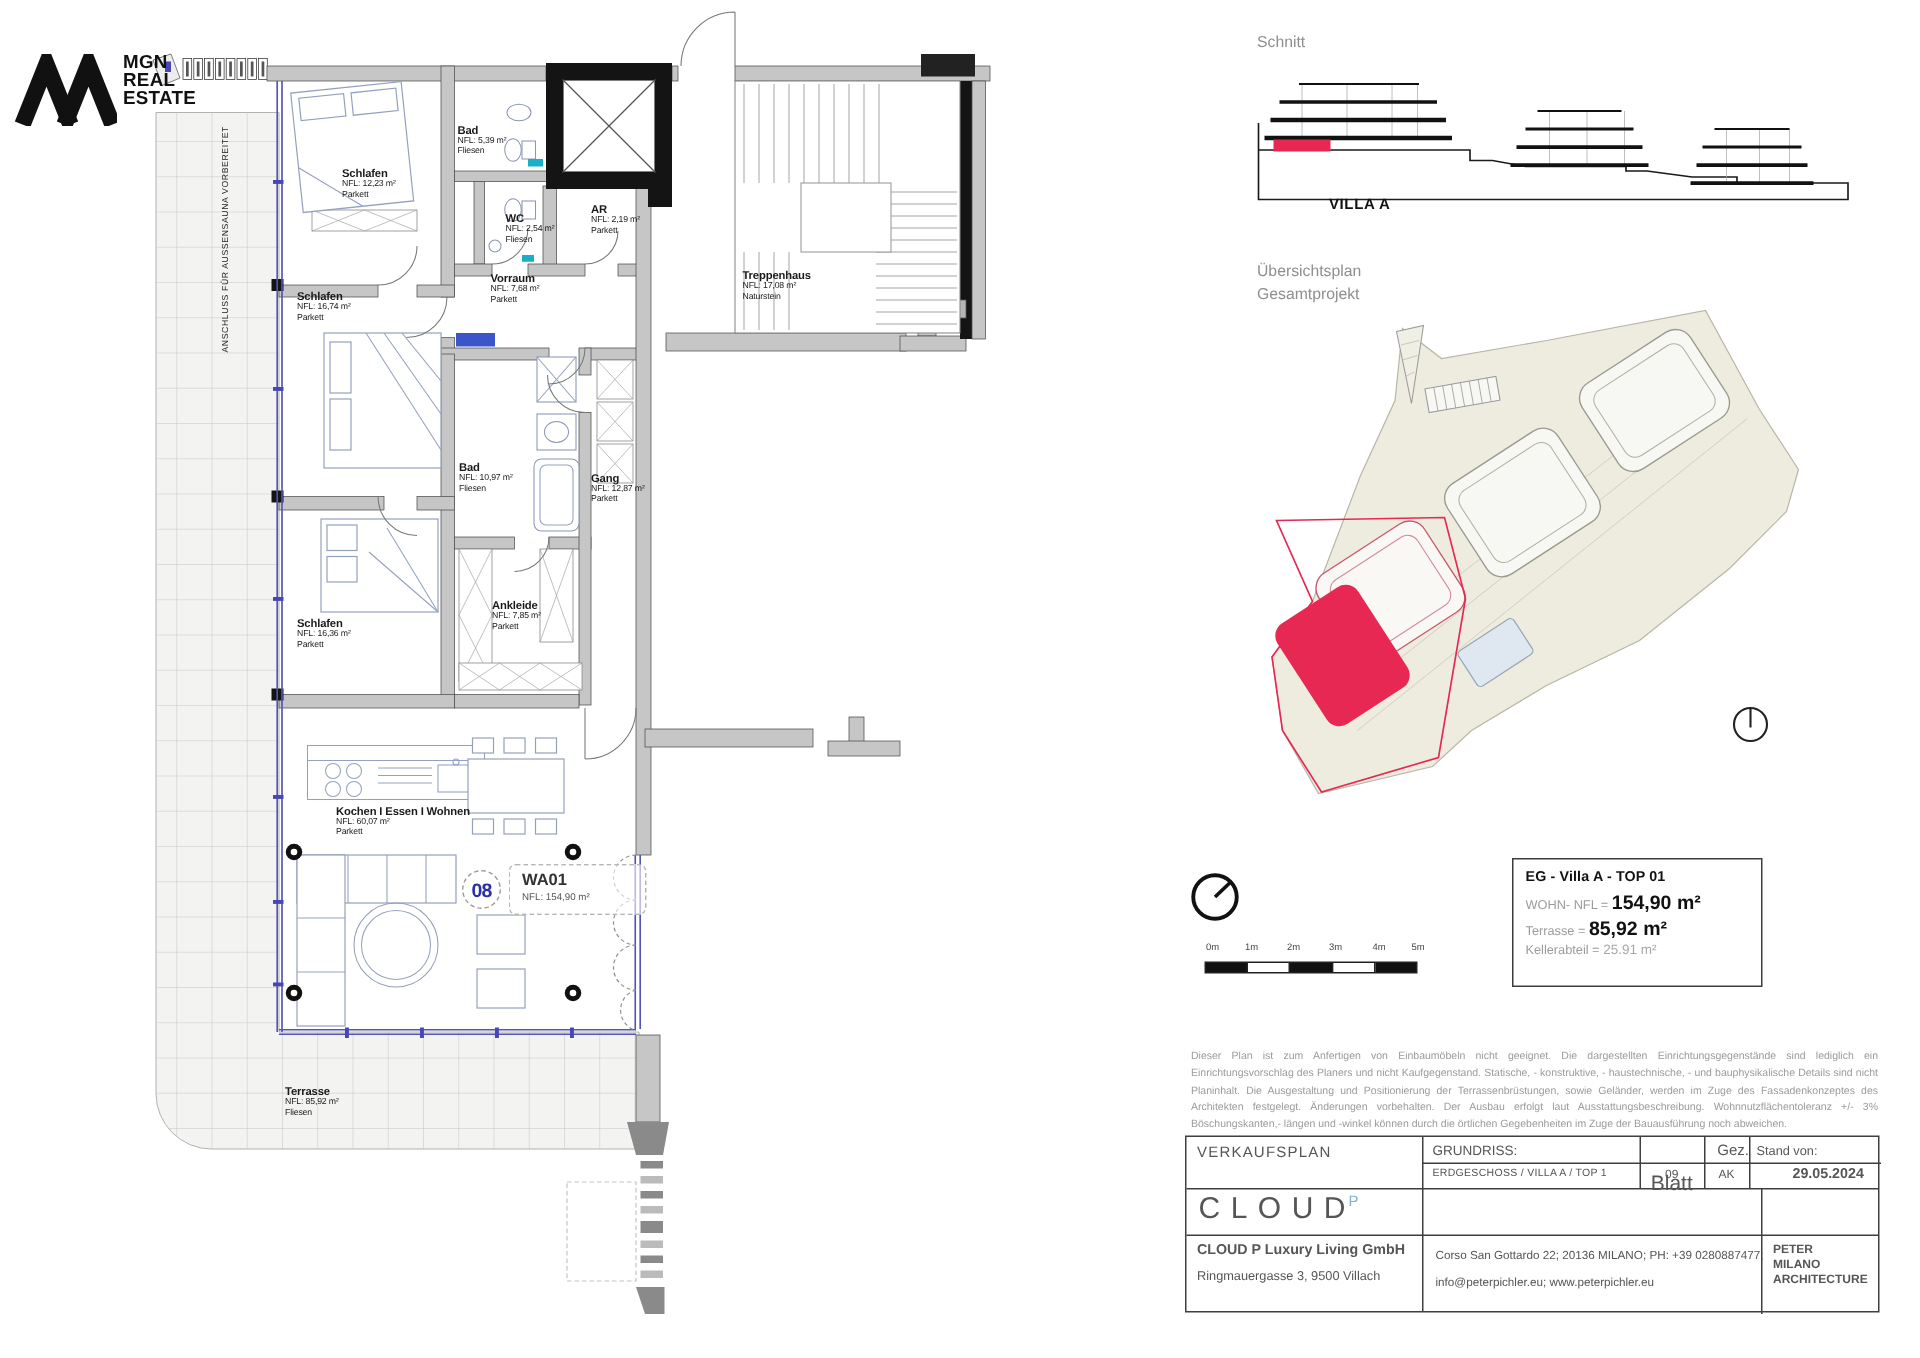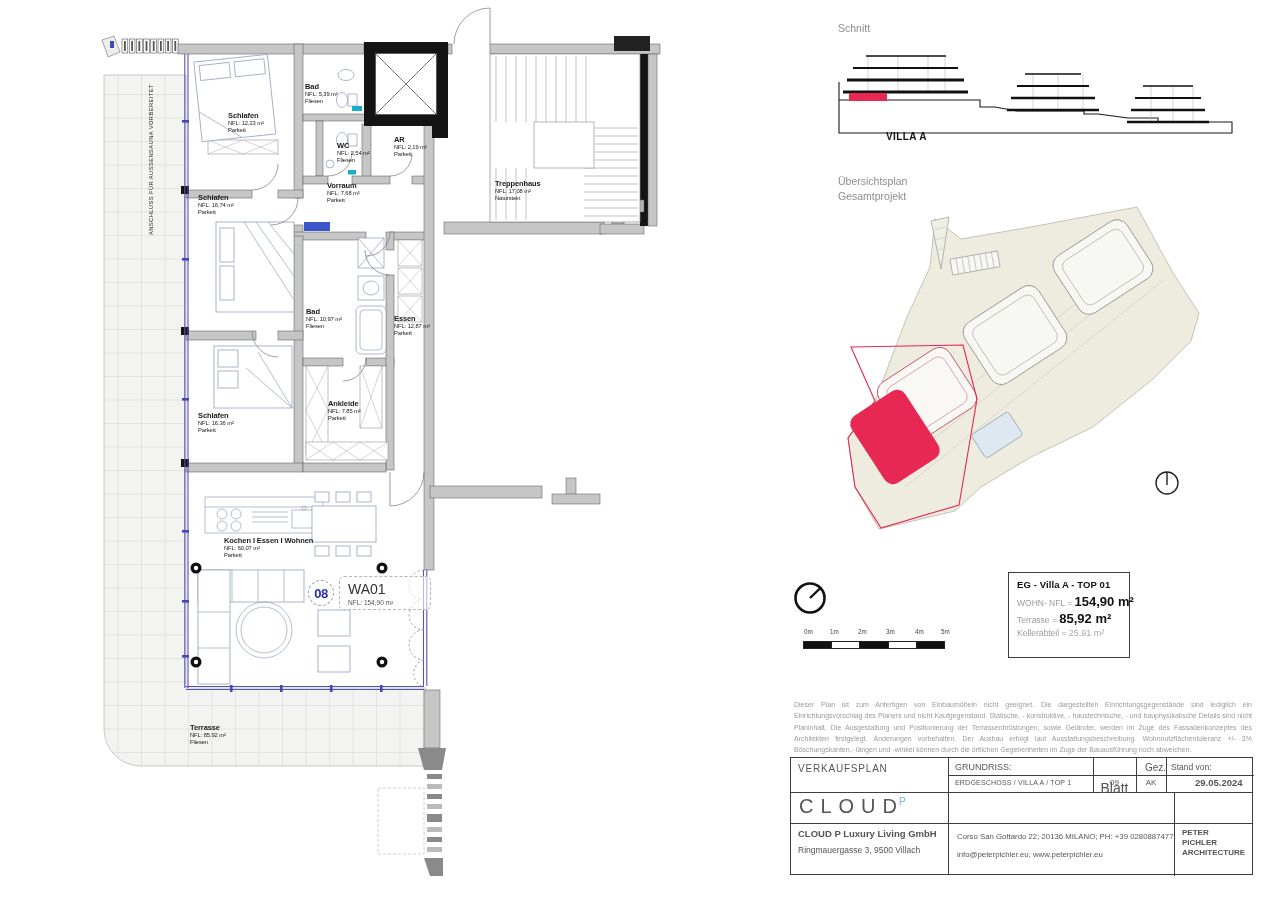--- a/index.html
+++ b/index.html
@@ -28,27 +28,27 @@
 
   .logo{position:absolute;left:8px;top:36px;display:flex;align-items:flex-start;}
   .logo-text{margin-left:4px;font-weight:bold;font-size:12.5px;line-height:.94;color:#111;letter-spacing:.2px;}
   .logo-text span{display:block;}
 
   .unit-num{position:absolute;left:308px;top:580px;width:24px;height:24px;border:1px dashed #9a9a9a;
             border-radius:50%;color:#2b2fa8;font-weight:bold;font-size:13px;display:flex;
             align-items:center;justify-content:center;letter-spacing:-.5px;background:#fff;}
   .unit-box{position:absolute;left:339px;top:576px;width:92px;height:34px;border:1px dashed #b5b5b5;
             border-radius:5px;padding:4px 0 0 8px;box-sizing:border-box;background:rgba(255,255,255,.6);}
-  .unit-box .uc{font-size:14px;font-weight:normal;color:#333;display:block;}
+  .unit-box .uc{font-size:11px;font-weight:bold;color:#333;display:block;}
   .unit-box .ua{font-size:6.5px;color:#555;display:block;margin-top:2px;}
 
   .h-gray{position:absolute;font-size:10.5px;color:#8e8e8e;}
   .villa-label{position:absolute;left:886px;top:131px;font-size:10px;font-weight:bold;color:#111;letter-spacing:.4px;}
 
-  .info-box{position:absolute;left:1008px;top:572px;width:122px;height:86px;border:1.3px solid #3d3d3d;
+  .info-box{position:absolute;left:1008px;top:572px;width:167px;height:86px;border:1.3px solid #3d3d3d;
             box-sizing:border-box;padding:6px 8px;background:#fff;}
   .info-box .ib-title{font-size:9.5px;font-weight:bold;color:#111;margin-bottom:4px;letter-spacing:.1px;}
   .info-box .ib-row{font-size:8.5px;color:#9b9b9b;margin-bottom:2px;white-space:nowrap;}
   .info-box .ib-row .v{font-weight:bold;color:#111;font-size:13px;}
   .info-box .ib-row.muted .v{font-weight:normal;color:#a8a8a8;font-size:9px;}
 
   .scalebar{position:absolute;left:803px;top:628px;width:150px;height:26px;}
   .scalebar .lbl{position:absolute;top:0;font-size:6.3px;color:#444;}
   .scalebar .bar{position:absolute;left:0;top:13px;width:142px;height:8px;display:flex;border:1px solid #222;box-sizing:border-box;}
   .scalebar .seg{flex:1;border-right:1px solid #222;}
@@ -377,20 +377,31 @@
         <rect x="427" y="814" width="15" height="8"></rect>
           <rect x="427" y="827" width="15" height="5" fill="#bbbbbb"></rect>
         <rect x="427" y="837" width="15" height="5"></rect>
           <rect x="427" y="847" width="15" height="5" fill="#bbbbbb"></rect>
       </g>
       <polygon points="424,858 443,858 443,876 430,876" fill="#8a8a8a"></polygon>
       <rect x="378" y="788" width="46" height="66" fill="none" stroke="#c4c4c4" stroke-width="0.8" stroke-dasharray="3 2"></rect>
     </g>
   </svg>
 
+  <div class="logo">
+    <svg width="70" height="48" viewBox="0 0 70 48" style="position:static">
+      <path d="M7,47 L23,7 L39,47" fill="none" stroke="#111" stroke-width="11"></path>
+      <path d="M35,47 L51,7 L67,47" fill="none" stroke="#111" stroke-width="11"></path>
+    </svg>
+    <div class="logo-text">
+      <span>MGN</span>
+        <span>REAL</span>
+        <span>ESTATE</span>
+    </div>
+  </div>
 
   <div class="sauna">ANSCHLUSS FÜR AUSSENSAUNA VORBEREITET</div>
 
   <div class="room-label" style="left:228px;top:112px">
     <span class="rn">Schlafen</span>
       <span class="rd">NFL: 12,23 m²</span>
       <span class="rd">Parkett</span>
     </div>
   <div class="room-label" style="left:305px;top:83px">
     <span class="rn">Bad</span>
@@ -421,21 +432,21 @@
     <span class="rn">Schlafen</span>
       <span class="rd">NFL: 16,74 m²</span>
       <span class="rd">Parkett</span>
     </div>
   <div class="room-label" style="left:306px;top:308px">
     <span class="rn">Bad</span>
       <span class="rd">NFL: 10,97 m²</span>
       <span class="rd">Fliesen</span>
     </div>
   <div class="room-label" style="left:394px;top:315px">
-    <span class="rn">Essen</span>
+    <span class="rn">Gang</span>
       <span class="rd">NFL: 12,87 m²</span>
       <span class="rd">Parkett</span>
     </div>
   <div class="room-label" style="left:198px;top:412px">
     <span class="rn">Schlafen</span>
       <span class="rd">NFL: 16,36 m²</span>
       <span class="rd">Parkett</span>
     </div>
   <div class="room-label" style="left:328px;top:400px">
     <span class="rn">Ankleide</span>
@@ -593,18 +604,18 @@
     <div class="cell tb-blattv">09</div>
     <div class="cell tb-gezv">AK</div>
     <div class="cell tb-standv">29.05.2024</div>
     <div class="cell tb-cloud"><span>CLOUD</span><sup>P</sup></div>
     <div class="cell tb-company">CLOUD P Luxury Living GmbH</div>
     <div class="cell tb-addr">Ringmauergasse 3, 9500 Villach</div>
     <div class="cell tb-off1">Corso San Gottardo 22; 20136 MILANO; PH: +39 0280887477;</div>
     <div class="cell tb-off2">info@peterpichler.eu; www.peterpichler.eu</div>
     <div class="cell tb-arch">
       <span>PETER</span>
-      <span>PICHLER</span>
+      <span>MILANO</span>
       <span>ARCHITECTURE</span>
     </div>
   </div>
 
 </div>
 
 </body></html>

